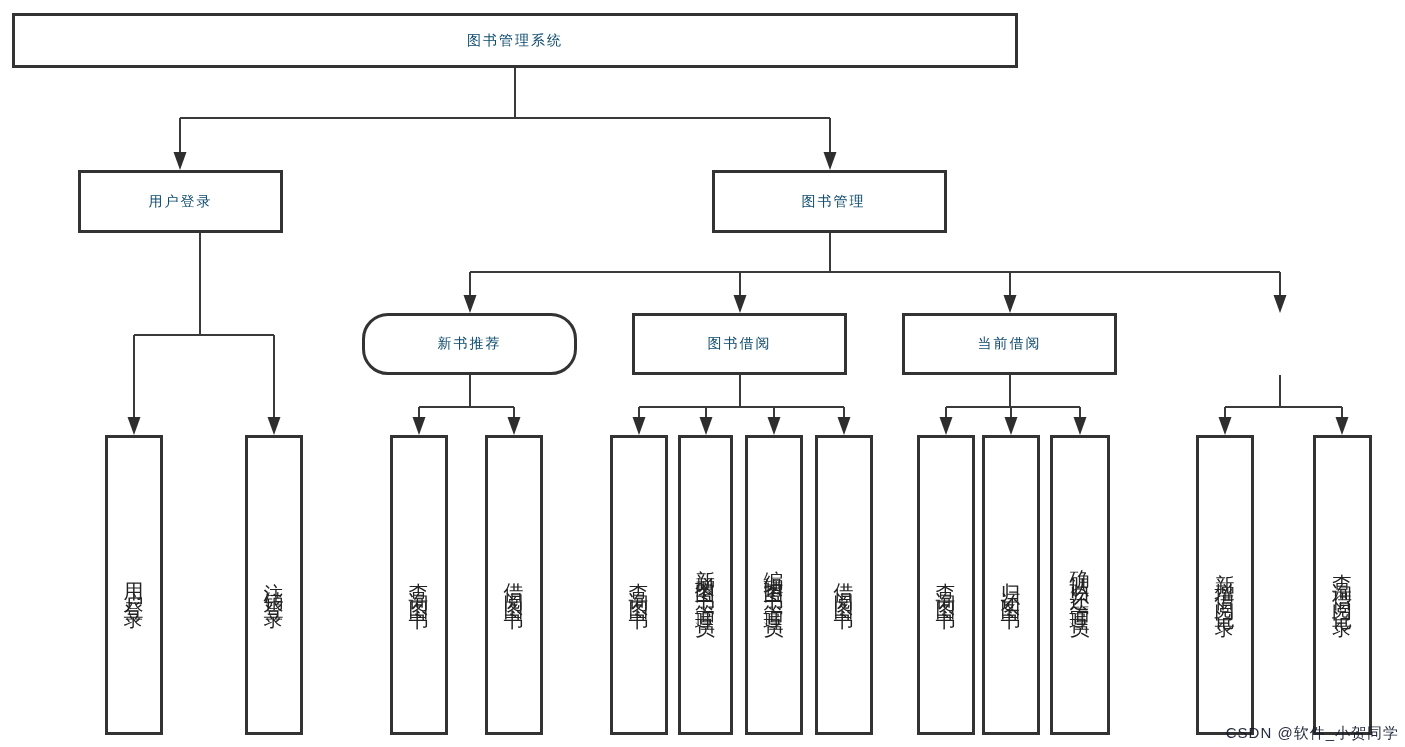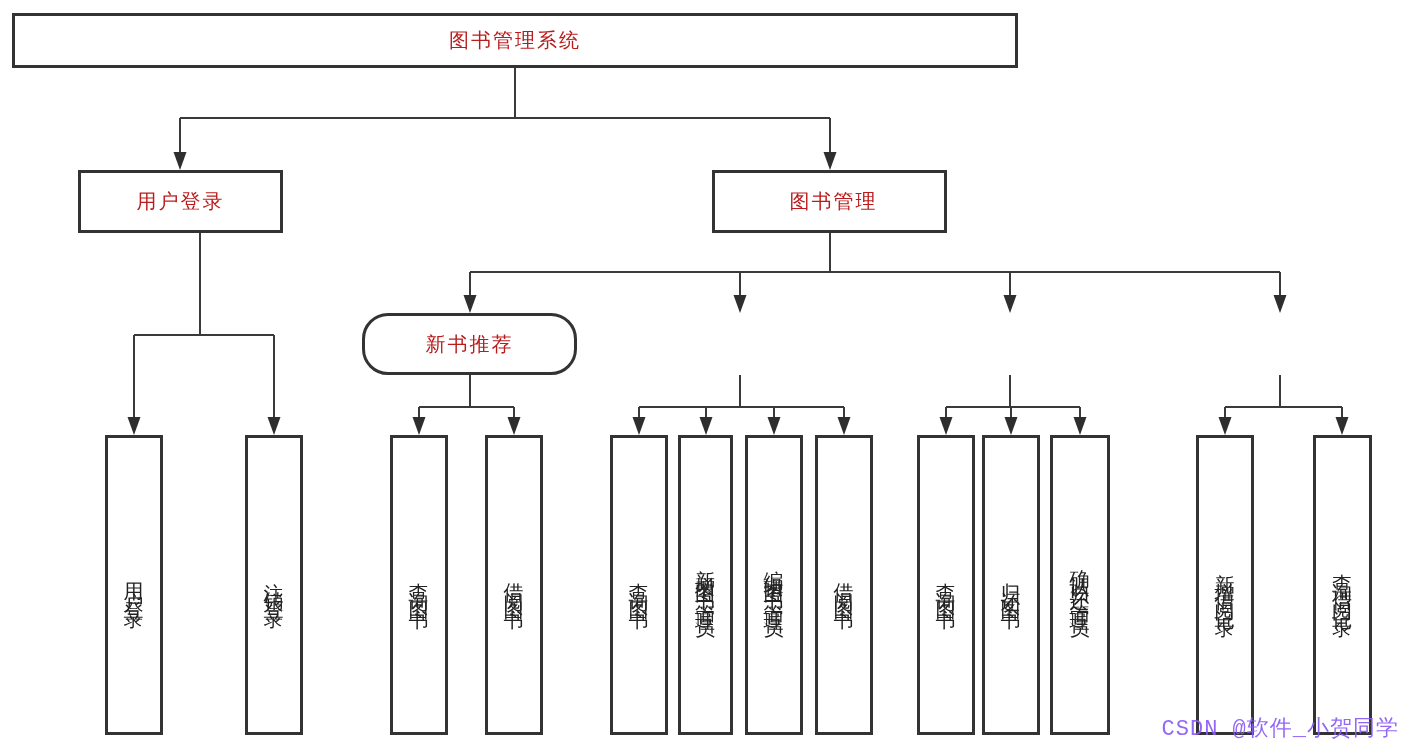--- a/index.html
+++ b/index.html
@@ -4,34 +4,34 @@
 <style>
   html,body{margin:0;padding:0;background:#fff;}
   .canvas{
     position:relative;width:1405px;height:747px;background:#fff;overflow:hidden;
     font-family:"Liberation Sans","DejaVu Sans",sans-serif;color:#222;
   }
   .connectors{position:absolute;left:0;top:0;z-index:0;}
   .hbox{
     position:absolute;background:#fff;border:3px solid #333;box-sizing:border-box;
     display:flex;align-items:center;justify-content:center;
-    font-size:20px;letter-spacing:2px;color:#b91c1c;z-index:1;
+    font-size:14px;letter-spacing:2px;color:#0c4a6e;z-index:1;
   }
   .leaf{
     position:absolute;top:435px;height:300px;width:58px;background:#fff;
     border:3px solid #333;box-sizing:border-box;
     display:flex;align-items:center;justify-content:center;
     writing-mode:vertical-rl;text-orientation:mixed;
     font-size:20px;letter-spacing:9px;line-height:1;color:#222;z-index:1;
   }
   .leaf.long{letter-spacing:7px;}
   .watermark{
     position:absolute;right:6px;bottom:4px;z-index:2;
-    font-size:22px;color:#8b5cf6;opacity:.92;letter-spacing:1px;
-    font-family:Liberation Mono, monospace;
+    font-size:15px;color:#0f172a;opacity:.92;letter-spacing:1px;
+    font-family:Liberation Sans, sans-serif;
   }
 </style>
 </head>
 <body>
 
 <div class="canvas">
 
   <svg class="connectors" width="1405" height="747">
     <g stroke="#3a3a3a" stroke-width="2" fill="none">
 
@@ -74,20 +74,22 @@
       <polygon points="1335.5,417 1348.5,417 1342,435"></polygon>
     </g>
   </svg>
 
   <div class="hbox" style="left:12px;top:13px;width:1006px;height:55px;">图书管理系统</div>
 
   <div class="hbox" style="left:78px;top:170px;width:205px;height:63px;">用户登录</div>
   <div class="hbox" style="left:712px;top:170px;width:235px;height:63px;padding-left:8px;">图书管理</div>
 
   <div class="hbox" style="left:362px;top:313px;width:215px;height:62px;border-radius:26px;">新书推荐</div>
+  <div class="hbox" style="left:632px;top:313px;width:215px;height:62px;">图书借阅</div>
+  <div class="hbox" style="left:902px;top:313px;width:215px;height:62px;">当前借阅</div>
 
   <div class="leaf" style="left:105px;">用户登录</div>
   <div class="leaf" style="left:245px;">注销登录</div>
 
   <div class="leaf" style="left:390px;">查询图书</div>
   <div class="leaf" style="left:485px;">借阅图书</div>
 
   <div class="leaf" style="left:610px;">查询图书</div>
   <div class="leaf long" style="left:678px;width:55px;">新增图书（管理员）</div>
   <div class="leaf long" style="left:745px;">编辑图书（管理员）</div>

